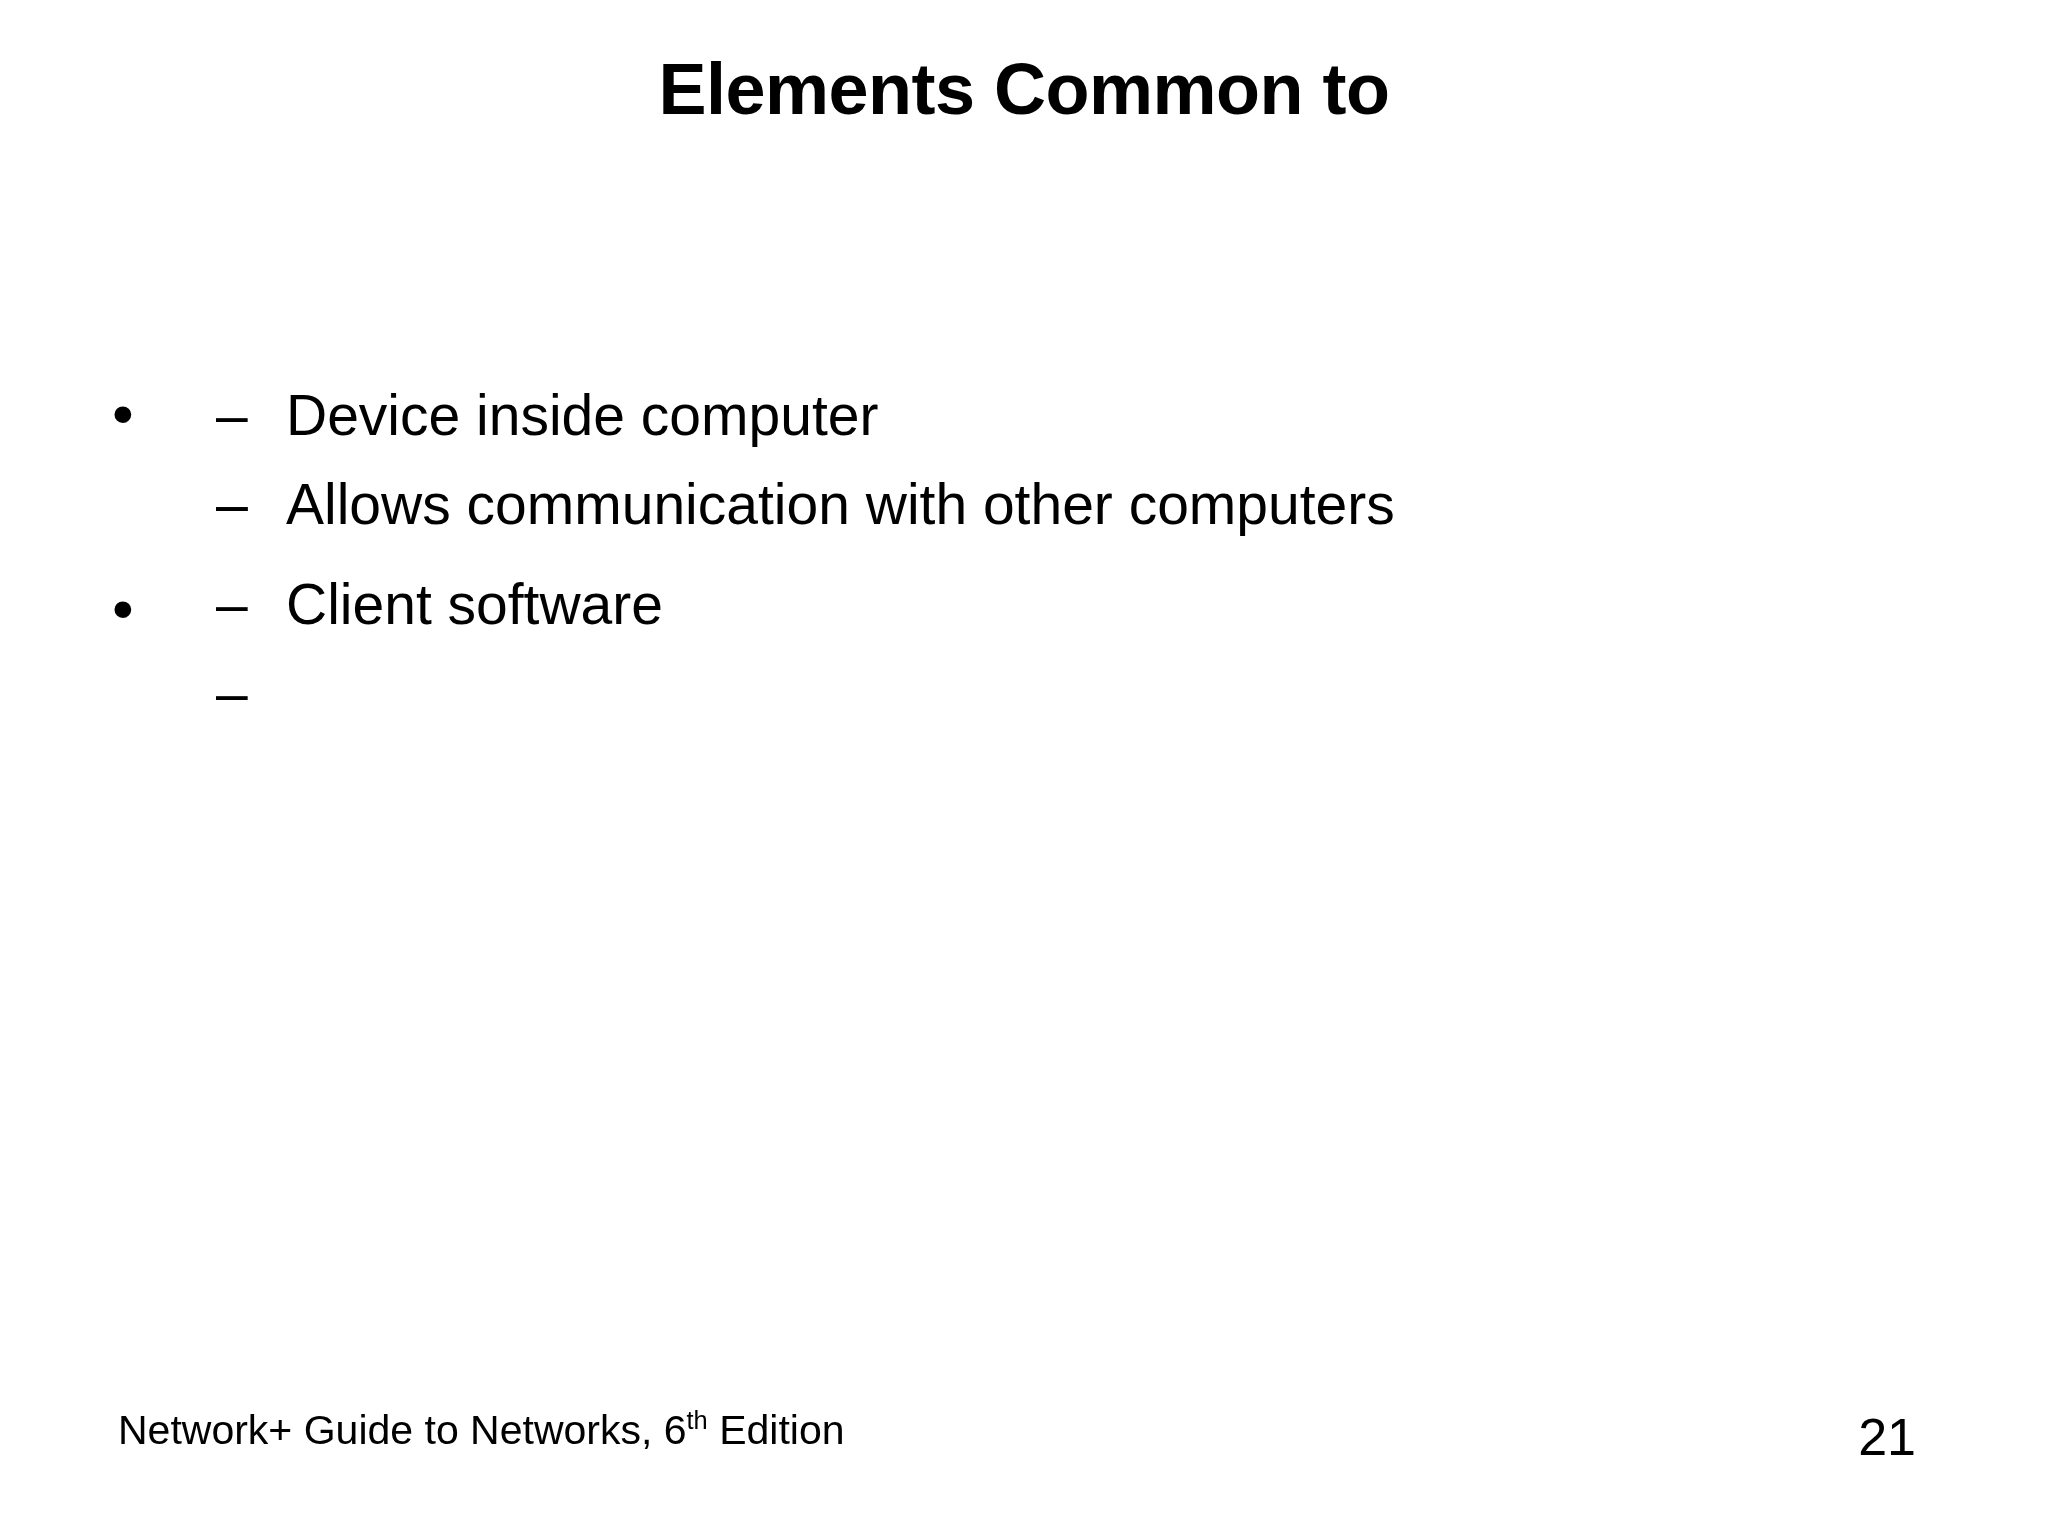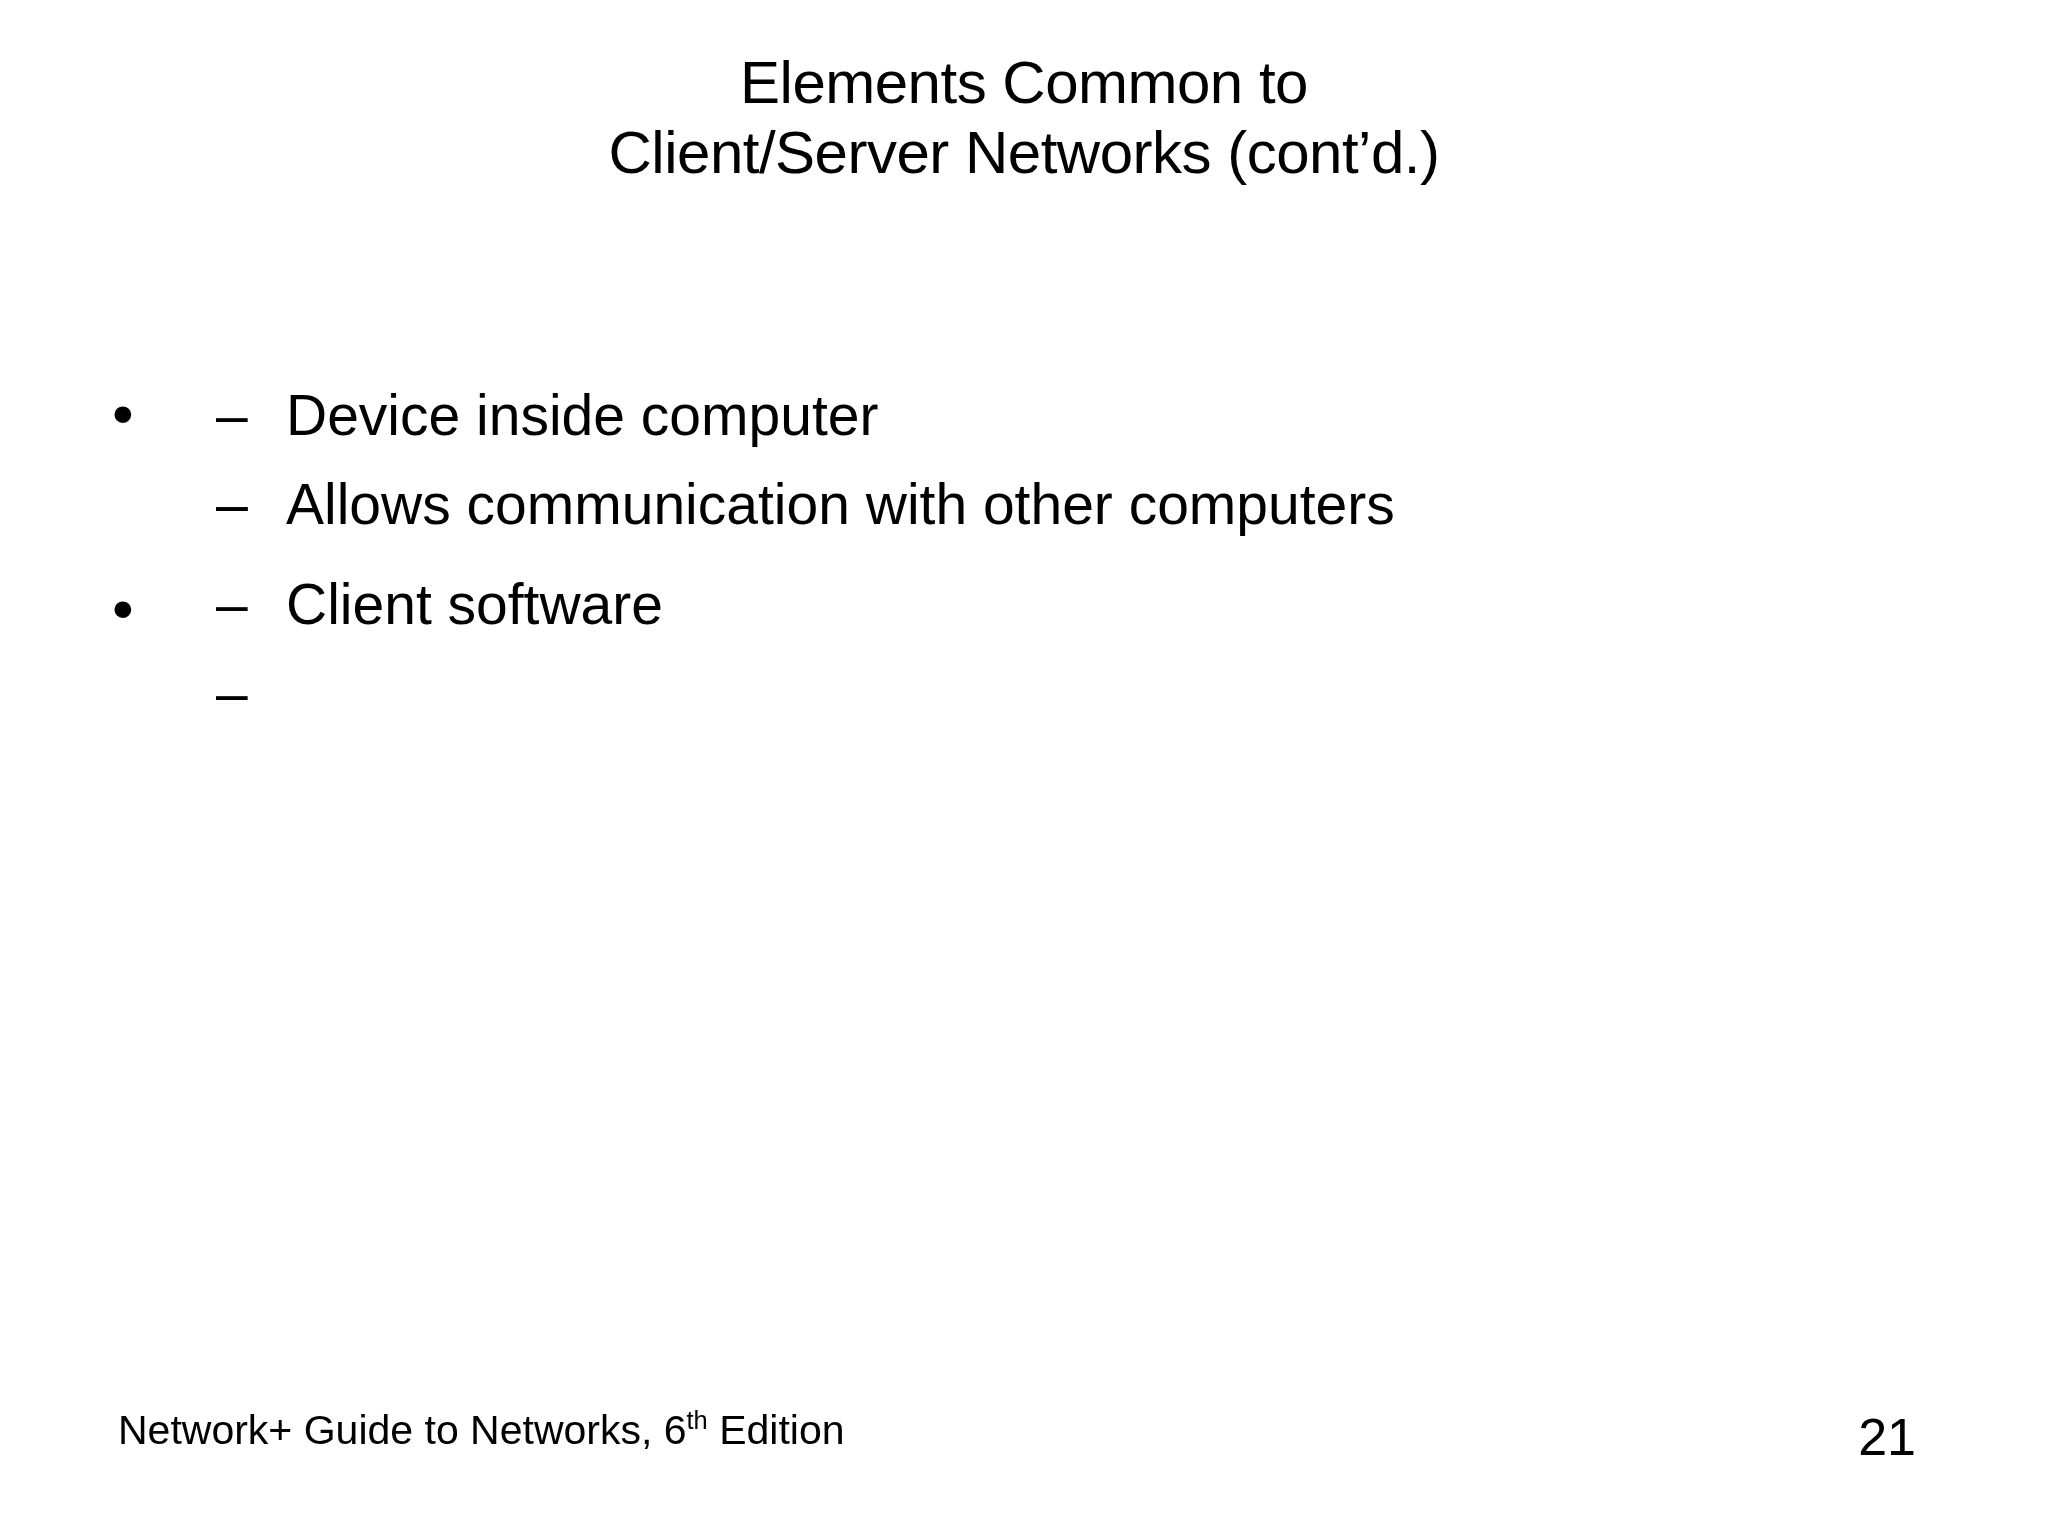--- a/index.html
+++ b/index.html
@@ -20,22 +20,22 @@
 
   
   #title-block {
     position: absolute;
     left: 104px;
     top: 48px;
     width: 1840px;
     text-align: center;
   }
   .title-line {
-    font-size: 60px;
-    font-weight: 400;
+    font-size: 72px;
+    font-weight: 700;
     line-height: 1.16;
     letter-spacing: -0.5px;
     white-space: nowrap;
   }
 
   
   #body-block {
     position: absolute;
     left: 104px;
     top: 372px;
@@ -109,21 +109,20 @@
     text-align: right;
   }
 </style>
 </head>
 <body>
 
 <div id="slide">
 
   <div id="title-block">
     <div class="title-line">Elements Common to</div>
-    <div class="title-line">Client/Server Networks (cont’d.)</div>
   </div>
 
   <div id="body-block">
 
     <div class="lvl1">
       <span class="marker">•</span>
     </div>
 
     <div class="lvl2">
       <span class="marker">–</span>

